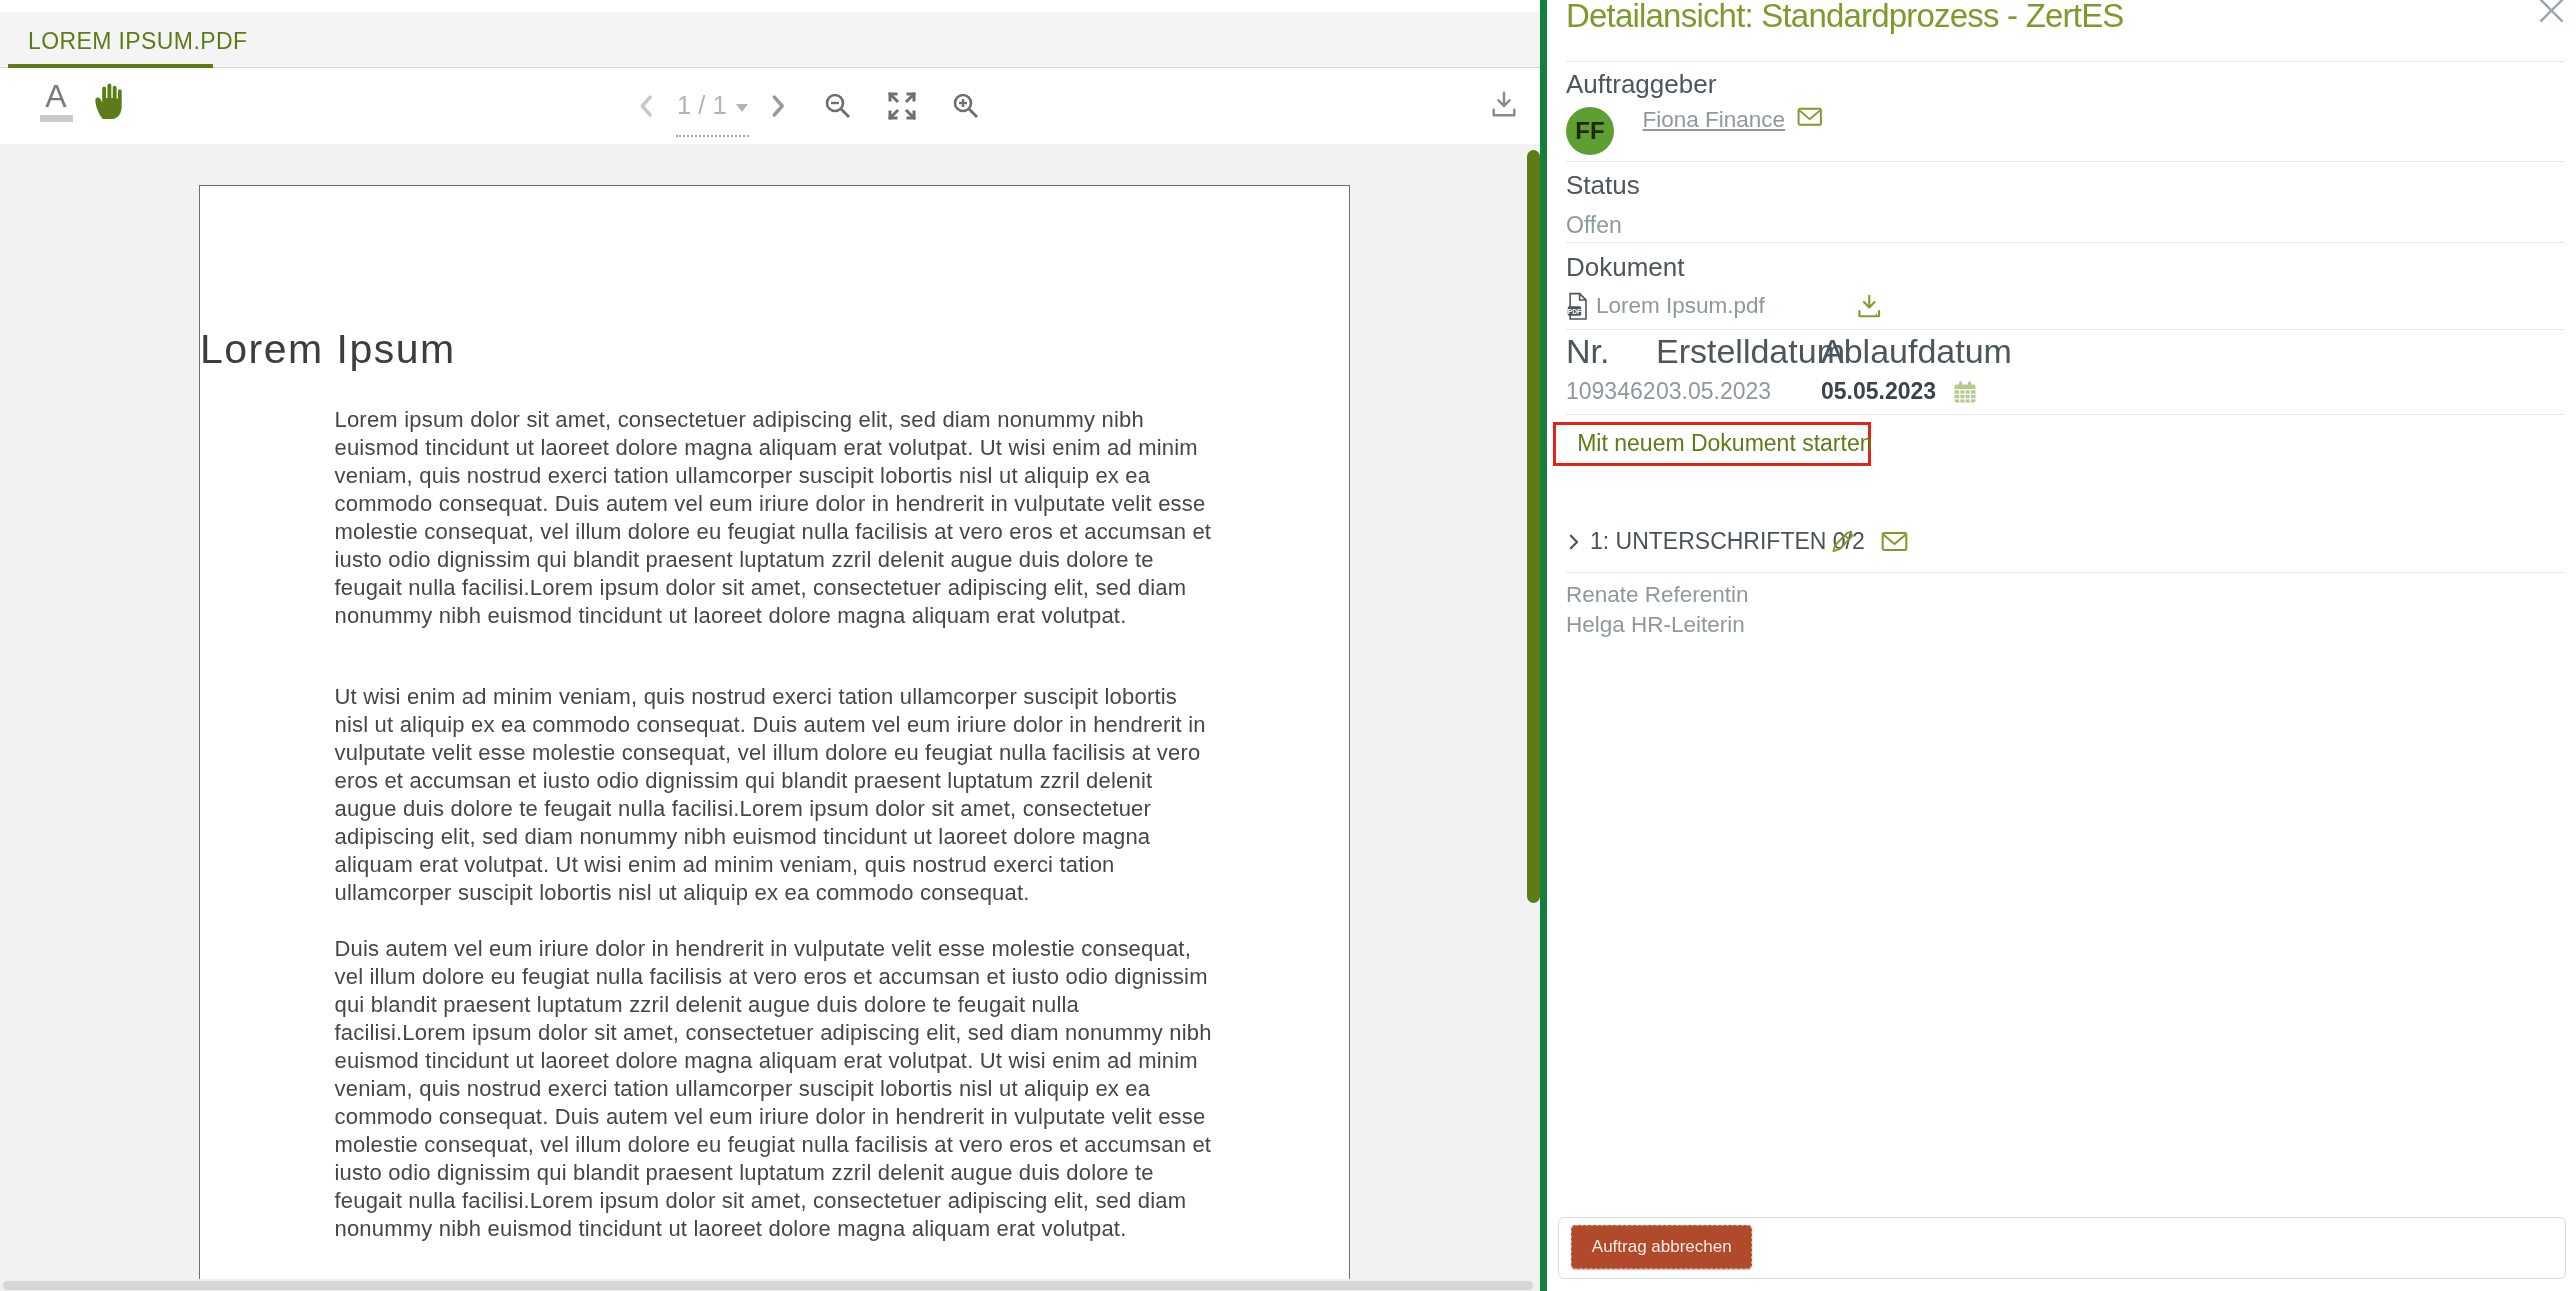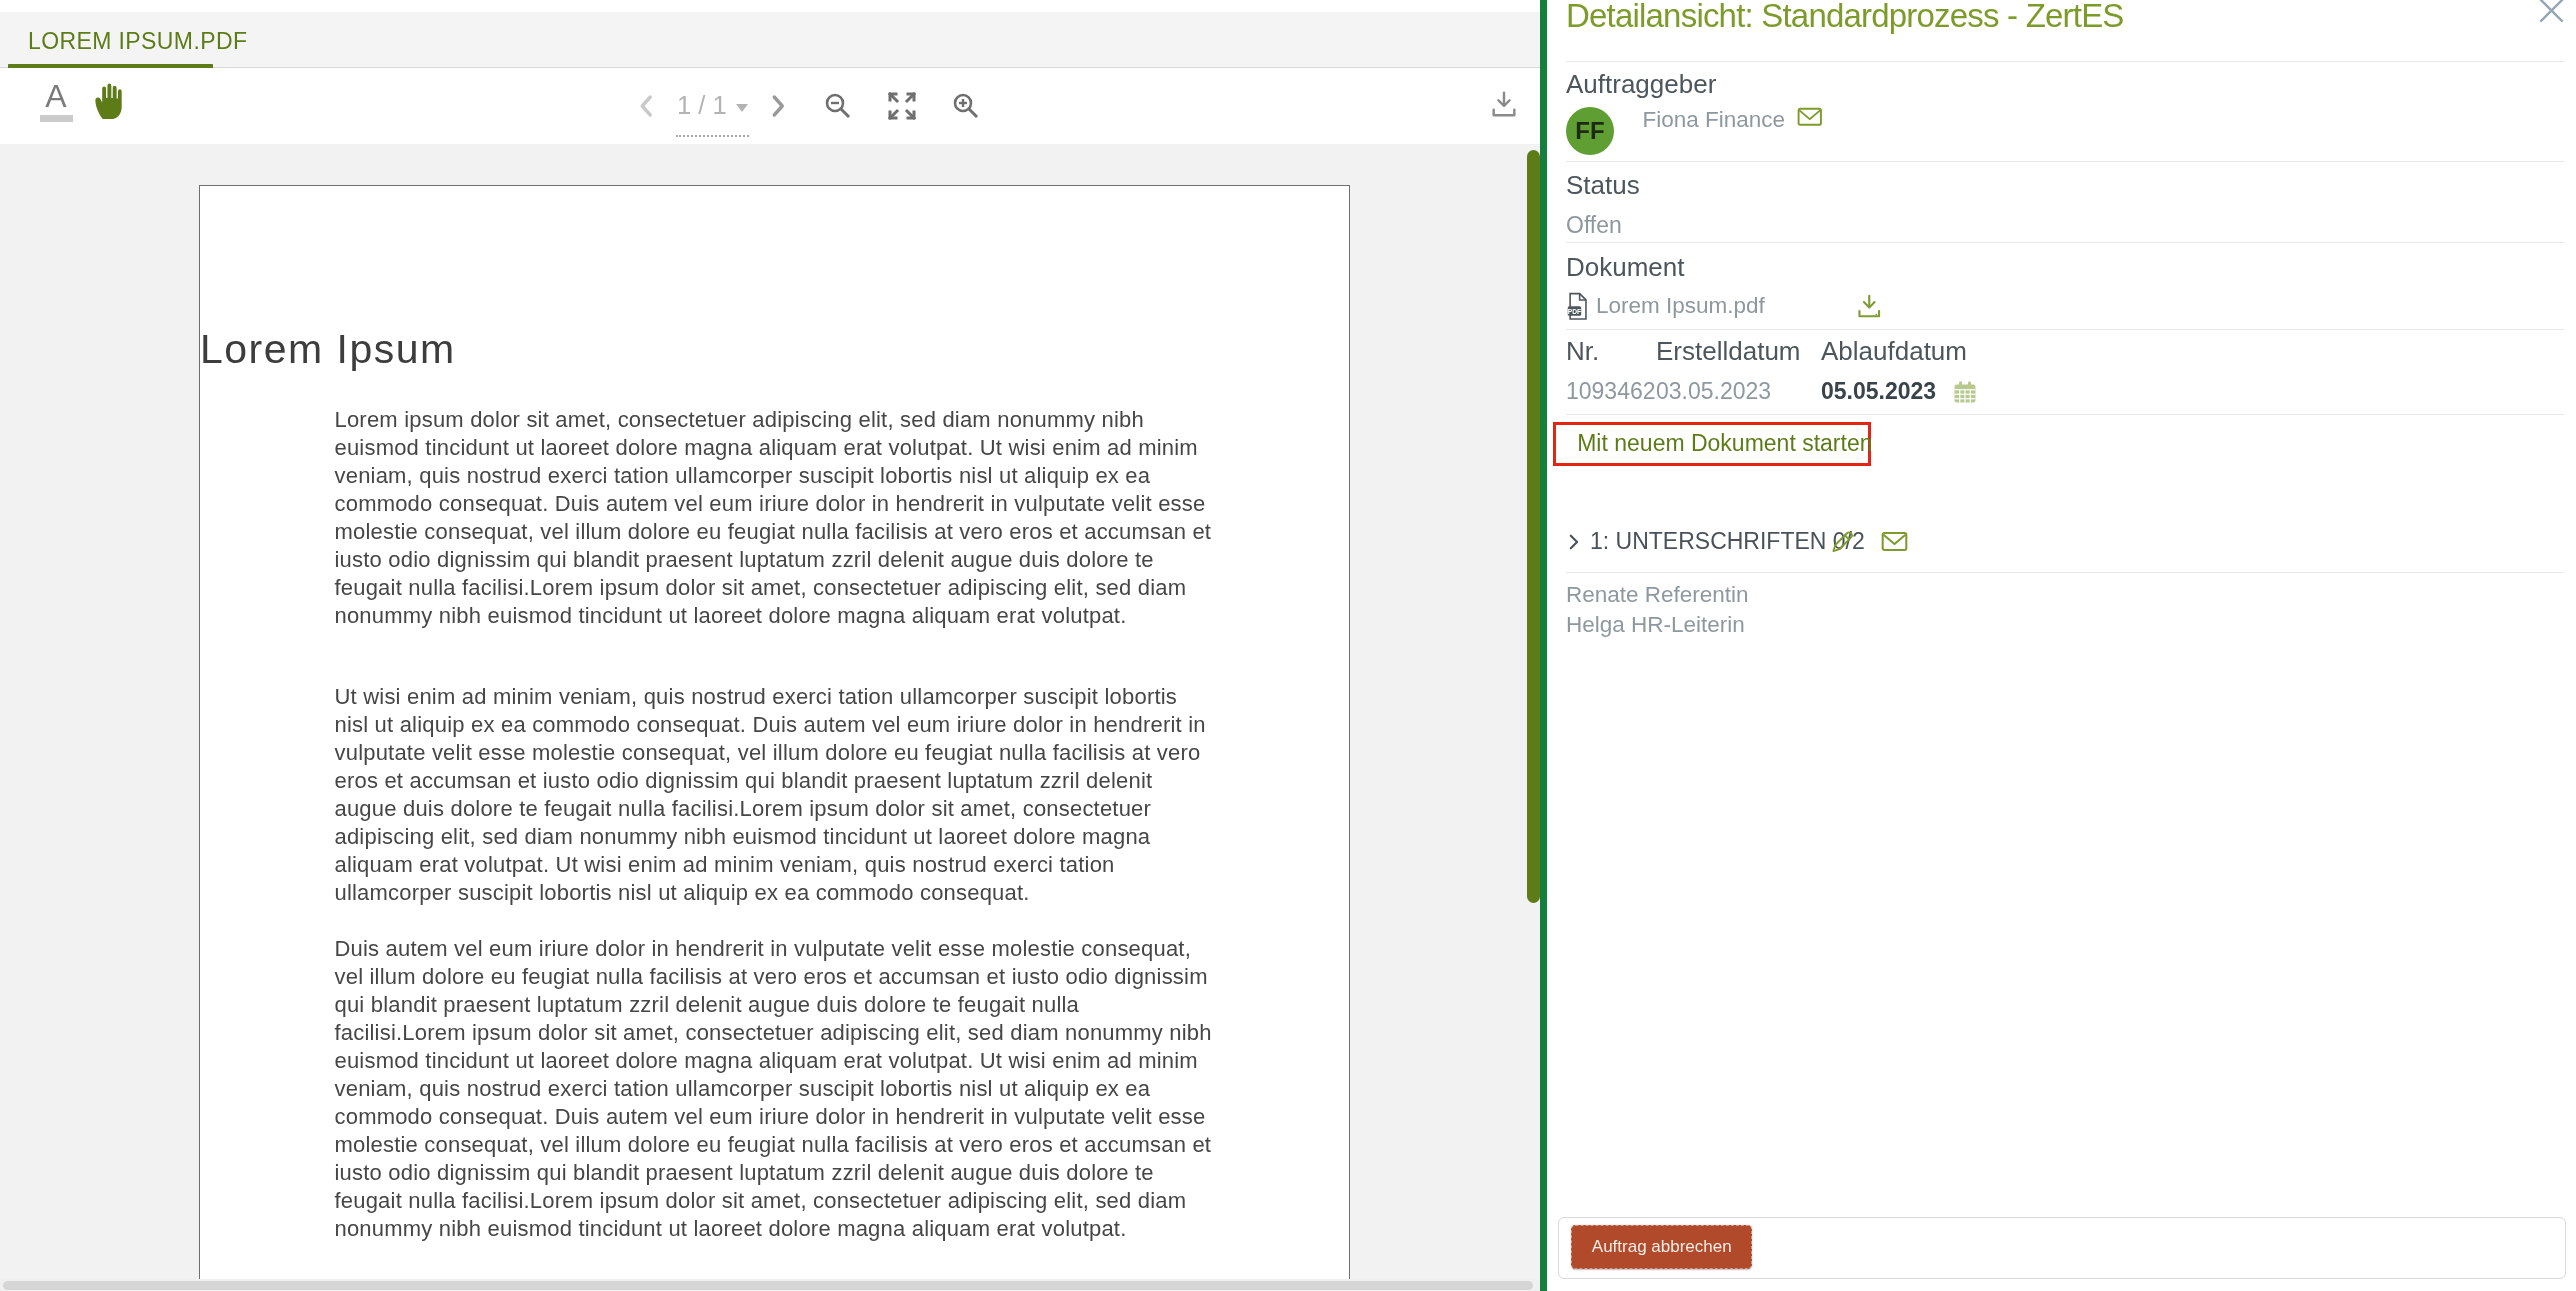--- a/index.html
+++ b/index.html
@@ -44,32 +44,32 @@
   .dp-title{height:62px;border-bottom:0.8px solid #e7e7e7;margin-right:12px;
             font-size:33px;color:#7d9b2a;letter-spacing:-0.8px;font-weight:400;
             display:flex;align-items:flex-end;padding-bottom:26px;}
   .row{border-bottom:0.8px solid #e7e7e7;margin-right:12px;position:relative;}
   .lbl{color:#4d565c;font-size:26px;line-height:28.5px;}
   .val{color:#8e989f;font-size:23px;}
   .r-auftraggeber{height:100px;padding-top:7.5px;}
   .person{display:flex;margin-top:9px;}
   .avatar{width:48px;height:48px;border-radius:50%;background:#5f9e33;color:#1d2a12;font-weight:bold;
           font-size:24px;display:flex;align-items:center;justify-content:center;}
-  .person .name{margin-left:28.5px;color:#8e989f;font-size:22.5px;}
+  .person .name{margin-left:28.5px;color:#8e989f;font-size:22.5px;text-decoration:underline;}
   .person svg{margin-left:12px;}
   .r-status{height:81px;padding-top:9px;}
   .r-status .val{display:block;margin-top:12px;}
   .r-dokument{height:87px;padding-top:9.8px;}
   .docrow{display:flex;align-items:center;margin-top:10.5px;}
   .docrow .fname{margin-left:7.5px;color:#8e989f;font-size:22.5px;}
   .docrow .dl-green{position:absolute;left:289px;cursor:pointer;}
   .r-meta{height:85px;padding-top:8.3px;}
   .meta-grid{display:flex;}
   .mc1{width:90px;}.mc2{width:165px;}.mc3{display:flex;align-items:flex-start;}
-  .meta-grid .hd{color:#4d565c;font-size:26px;line-height:27px;}
+  .meta-grid .hd{color:#4d565c;font-size:34px;line-height:27px;}
   .meta-vals{display:flex;margin-top:12.8px;align-items:center;}
   .meta-vals .v{font-size:23px;color:#8e989f;}
   .meta-vals .v.strong{color:#39434b;font-weight:600;}
   .meta-vals .cal{margin-left:16.5px;cursor:pointer;}
   .r-vorlage{height:51px;display:flex;align-items:center;}
   .linkline{display:flex;align-items:center;color:#5d7c17;font-size:24px;cursor:pointer;}
   .linkline svg{margin-right:10.5px;}
   .r-start{height:90px;border-bottom:none;}
   .startbox{margin-left:-12.8px;margin-top:6.8px;width:318px;height:44px;border:3px solid #e32313;
             display:flex;align-items:center;padding:0 10.5px;cursor:pointer;background:#fff;}

